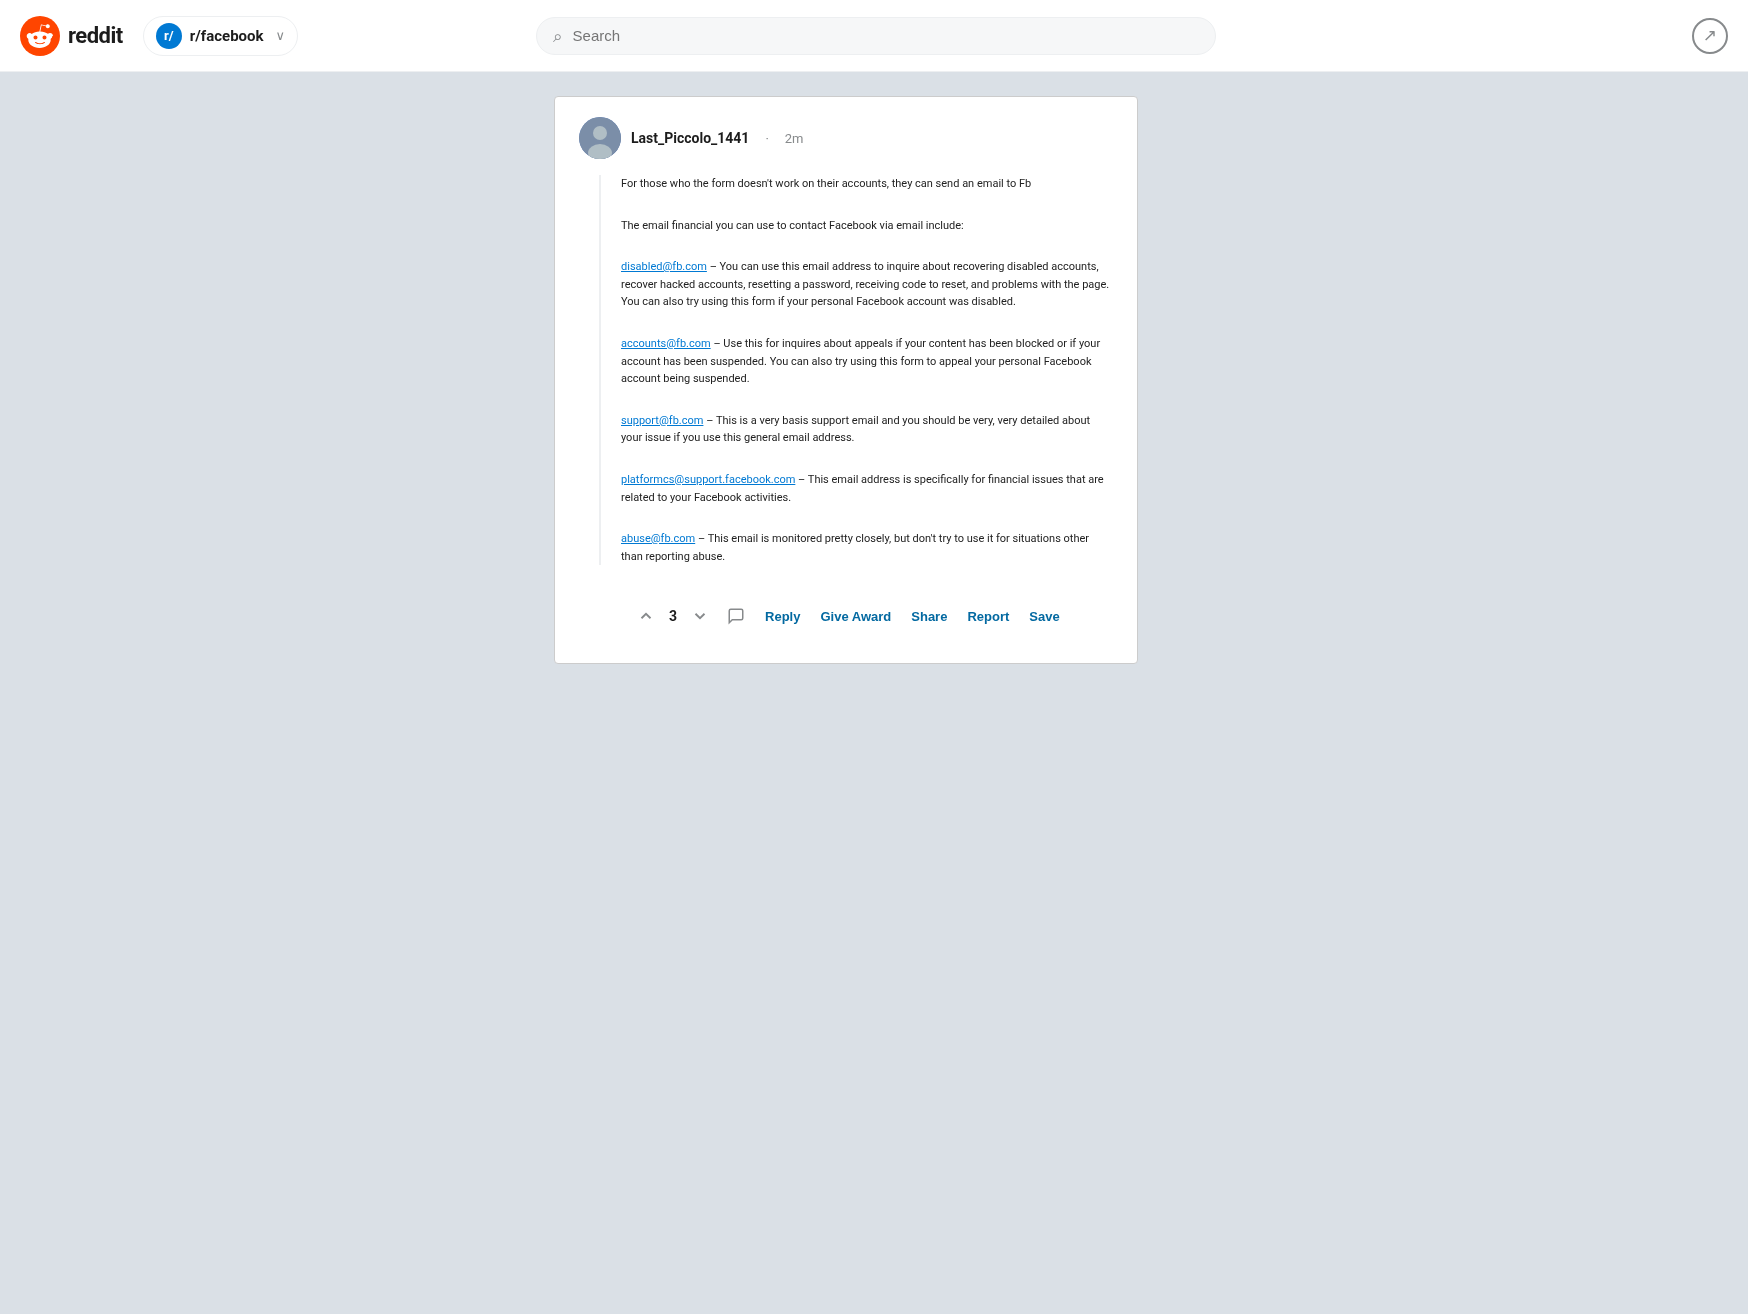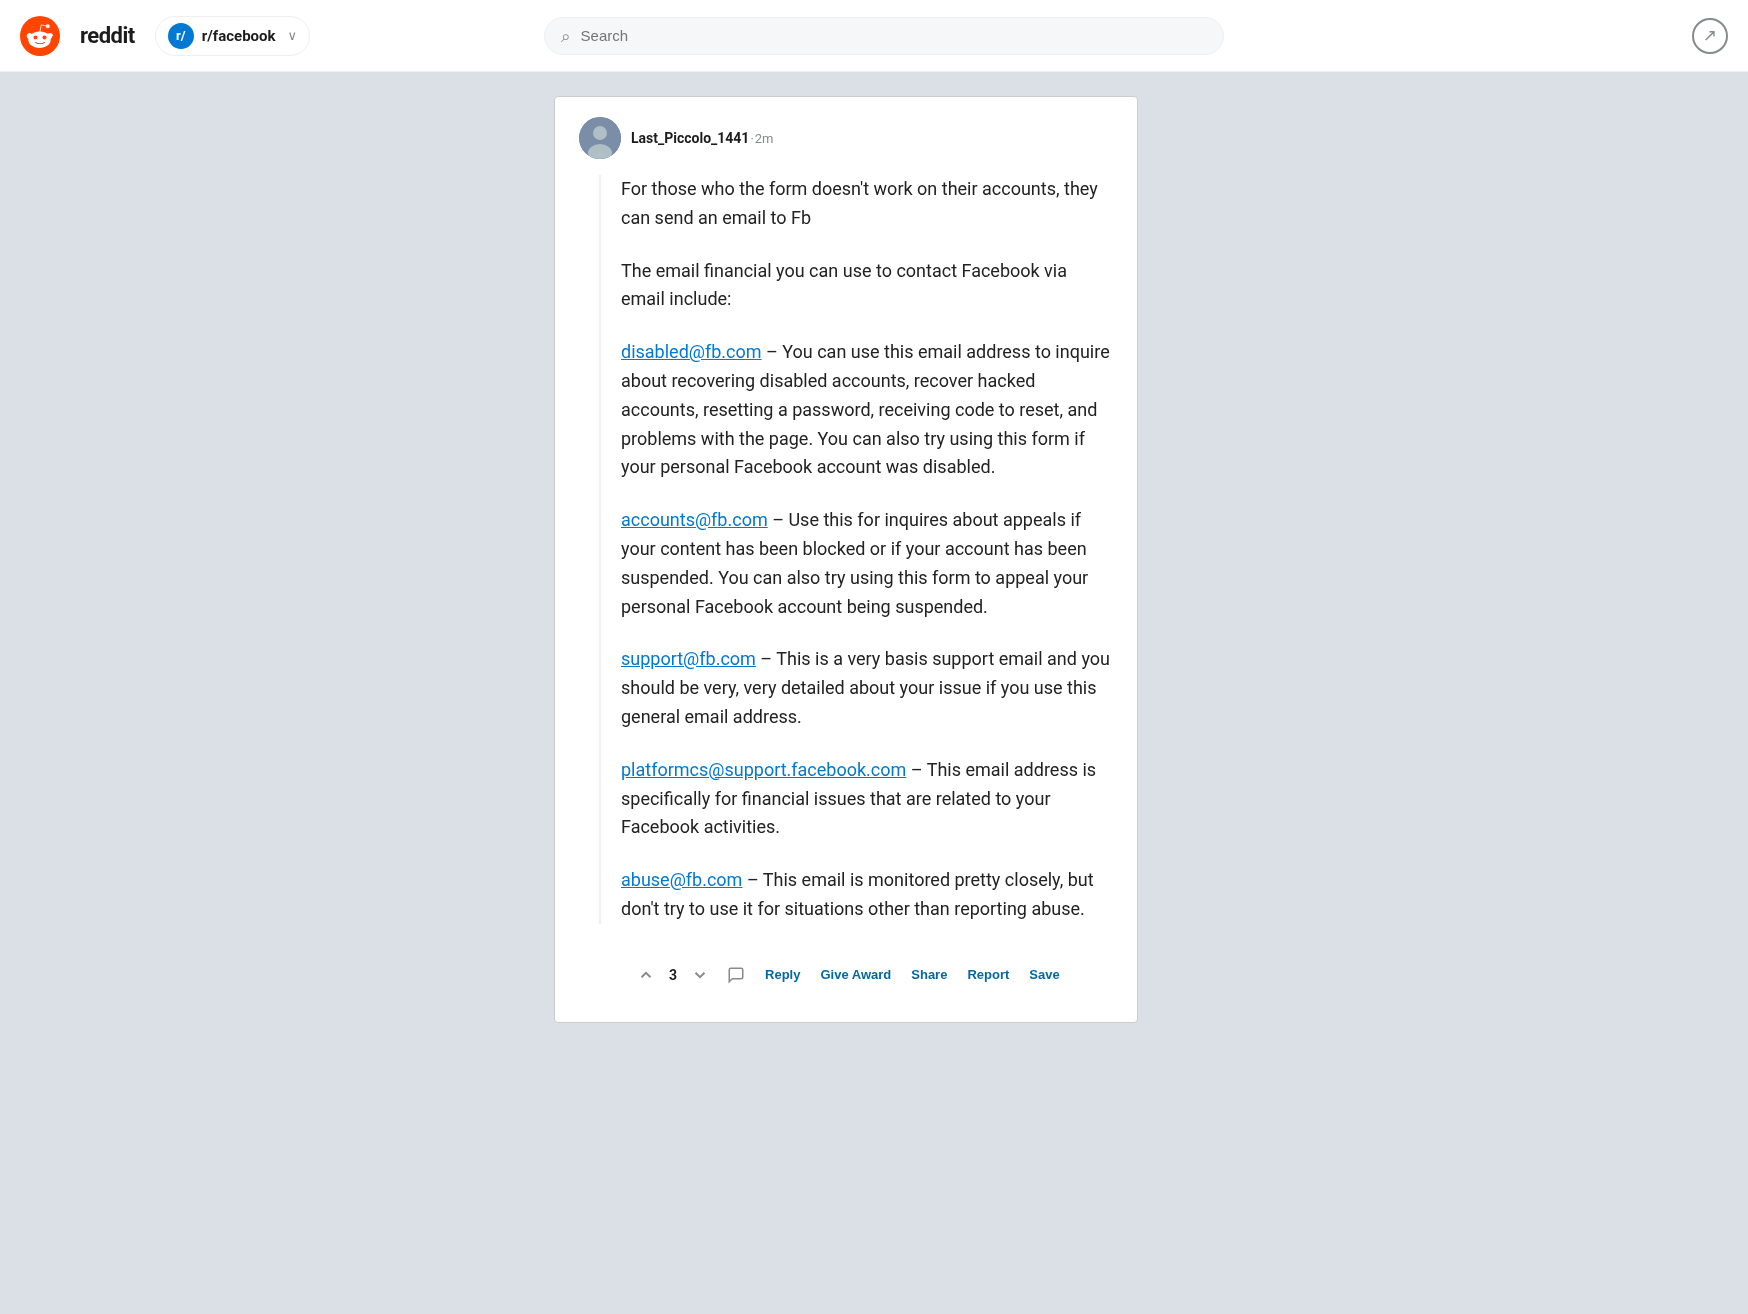--- a/index.html
+++ b/index.html
@@ -22,21 +22,21 @@
       z-index: 10;
     }
     .navbar-left {
       display: flex;
       align-items: center;
       gap: 12px;
     }
     .reddit-logo {
       display: flex;
       align-items: center;
-      gap: 20px;
+      gap: 8px;
       text-decoration: none;
     }
     .reddit-icon {
       width: 40px;
       height: 40px;
     }
     .reddit-wordmark {
       font-size: 22px;
       font-weight: 700;
       color: #1c1c1c;
@@ -173,37 +173,37 @@
       align-items: center;
       justify-content: center;
       color: #fff;
       font-size: 18px;
       font-weight: 600;
     }
 
     .comment-meta {
       display: flex;
       align-items: center;
-      gap: 1px;
+      gap: 16px;
     }
 
     .username {
       font-size: 14px;
       font-weight: 700;
       color: #1c1c1c;
     }
 
     .timestamp {
       font-size: 13px;
       color: #878a8c;
     }
 
     .comment-body {
       padding: 0 0 0 33px;
-      font-size: 18px;
+      font-size: 11px;
       line-height: 1.6;
       color: #222;
     }
 
     .comment-body p {
       margin-bottom: 24px;
     }
 
     .comment-body a {
       color: #0079d3;

